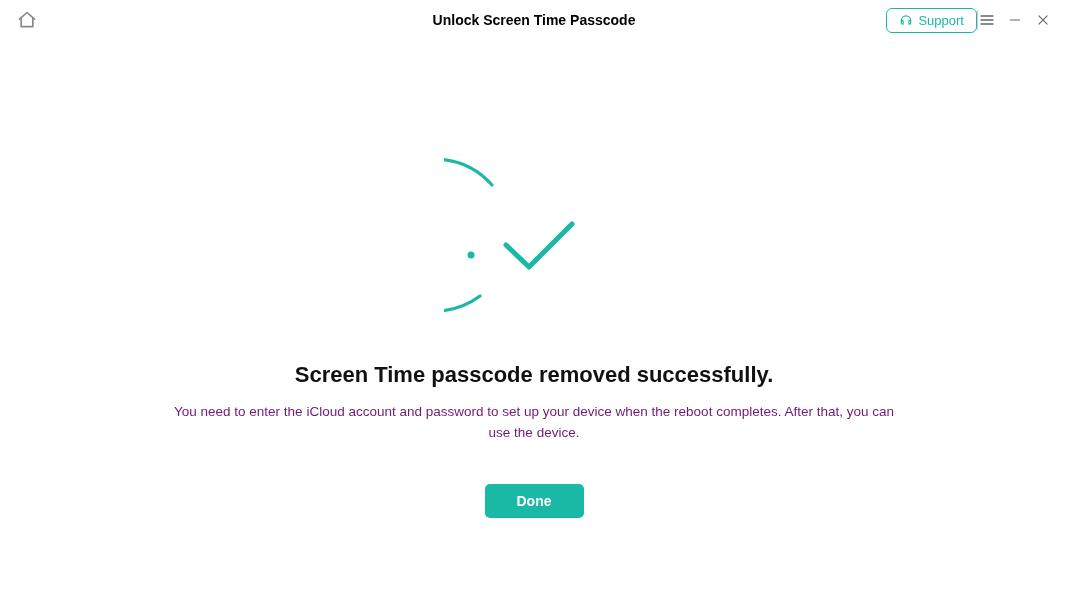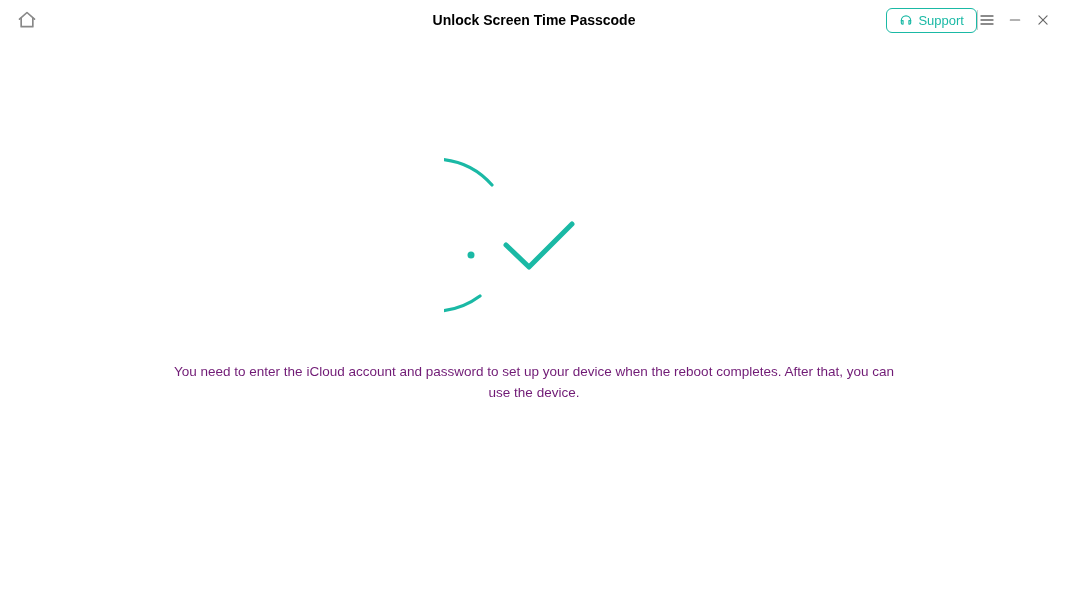--- a/index.html
+++ b/index.html
@@ -169,14 +169,18 @@
 </div>
 
 <div class="main">
   <div class="success-circle">
     <svg width="180" height="180" viewBox="0 0 180 180" fill="none">
       <path d="M 36 144 A 76 76 0 1 1 48 33" stroke="#1ab9a5" stroke-width="3.2" stroke-linecap="round" fill="none"></path>
       <circle cx="27" cy="103" r="3.5" fill="#1ab9a5"></circle>
       <path d="M 62 93 L 85 115 L 128 72" stroke="#1ab9a5" stroke-width="5" stroke-linecap="round" stroke-linejoin="round" fill="none"></path>
     </svg>
   </div>
+  <div class="heading">Screen Time passcode removed successfully.</div>
   <div class="subtext">You need to enter the iCloud account and password to set up your device when the reboot completes. After that, you can use the device.</div>
+  <button class="done-btn">
+    <span>Done</span>
+  </button>
 </div>
 
 </body></html>

